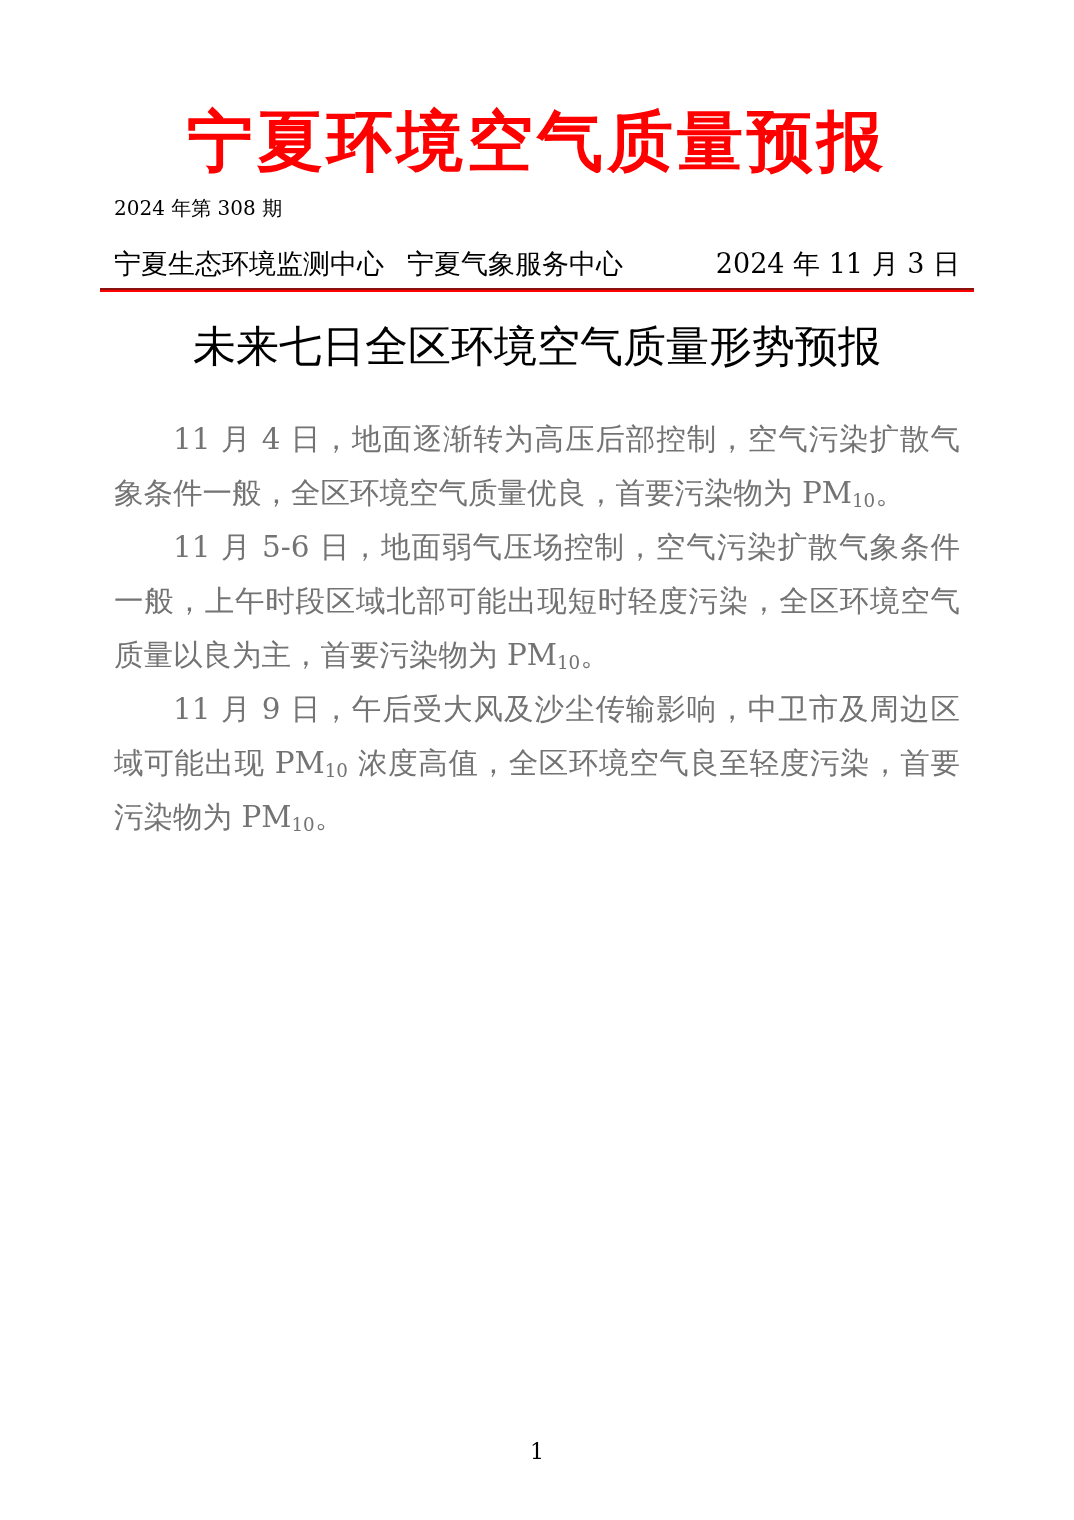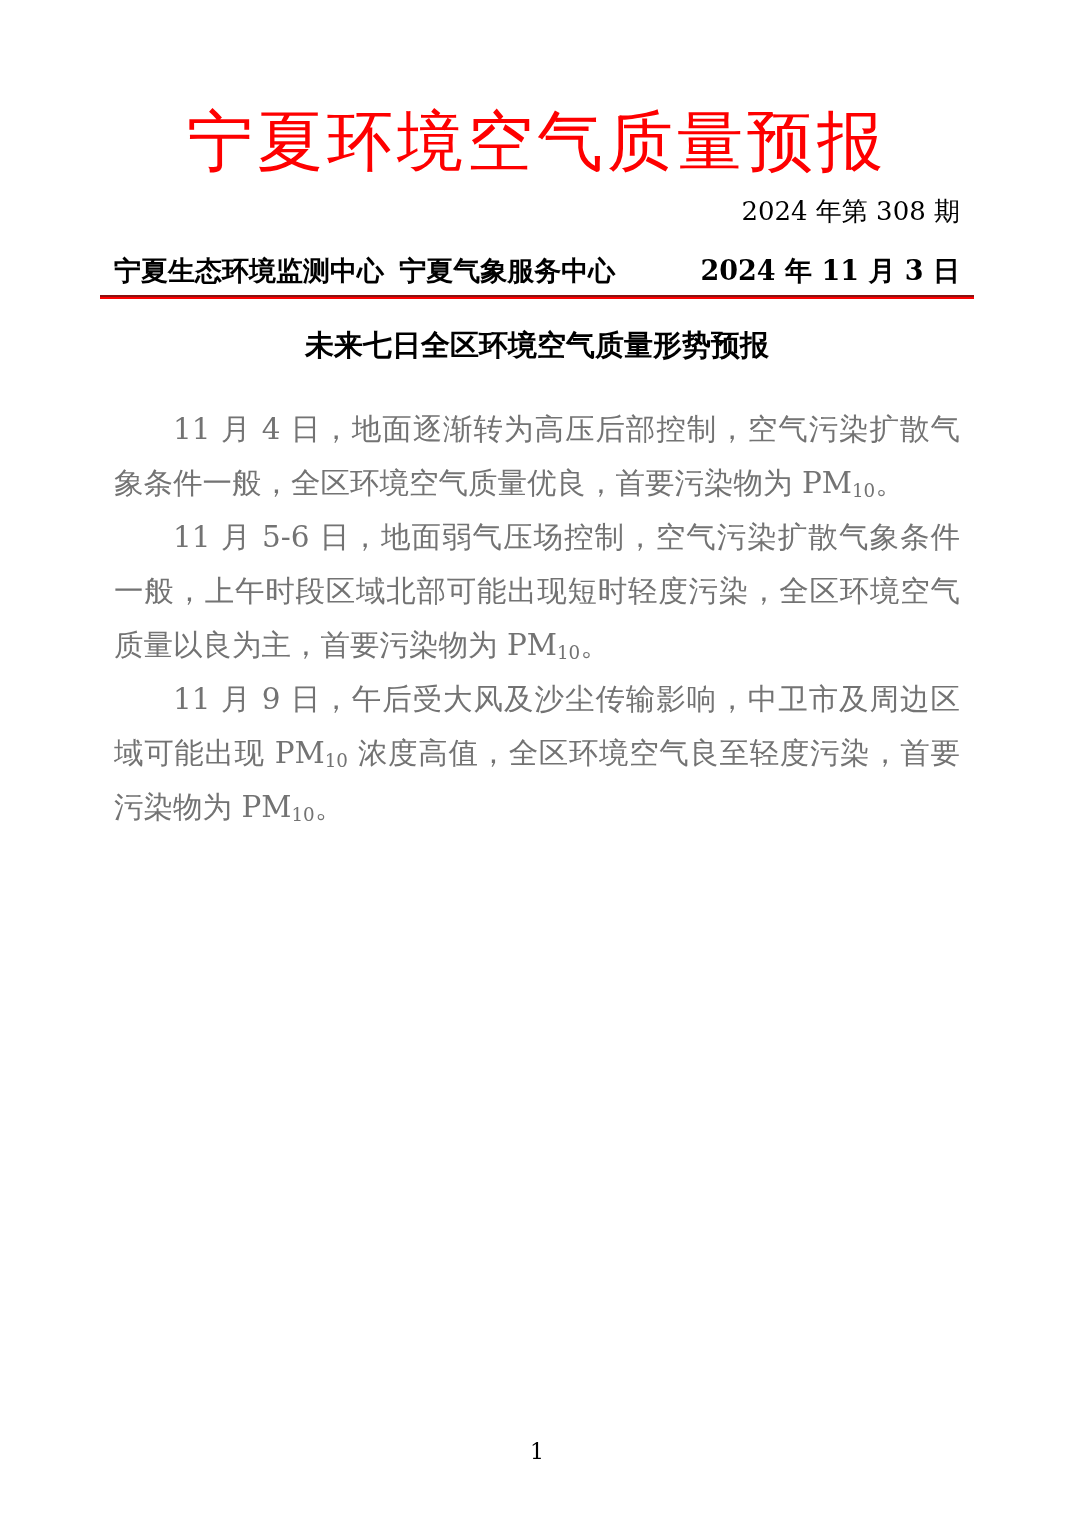--- a/index.html
+++ b/index.html
@@ -14,55 +14,55 @@
     height: 1520px;
     margin: 0 auto;
     background: #ffffff;
     overflow: hidden;
     padding: 0 114px;
   }
   .title {
     margin-top: 104px;
     text-align: center;
     font-size: 66px;
-    font-weight: normal;
+    font-weight: bold;
     letter-spacing: 4px;
     line-height: 1.15;
     color: var(--title-red, #fe0000);
     white-space: nowrap;
   }
   .issue {
     margin-top: 16px;
-    text-align: right;
-    font-size: 26px;
+    text-align: left;
+    font-size: 20px;
     line-height: 1.2;
     color: #000000;
   }
   .org-row {
     margin-top: 28px;
     display: flex;
     justify-content: space-between;
     align-items: baseline;
     font-size: 27px;
-    font-weight: bold;
+    font-weight: normal;
     line-height: 1.2;
     white-space: nowrap;
   }
   .org-row .org-center { margin-left: -70px; }
   .red-rule {
     height: 4px;
     background: var(--title-red, #fe0000);
     border-top: 2px solid #8b1111;
     margin: 8px -14px 0 -14px;
   }
   .section-title {
     margin-top: 28px;
     text-align: center;
-    font-size: 29px;
-    font-weight: bold;
+    font-size: 43px;
+    font-weight: normal;
     line-height: 1.25;
     color: #000000;
     white-space: nowrap;
   }
   .paragraphs {
     margin-top: 38px;
   }
   .body-para {
     font-size: 29.5px;
     line-height: 54px;

